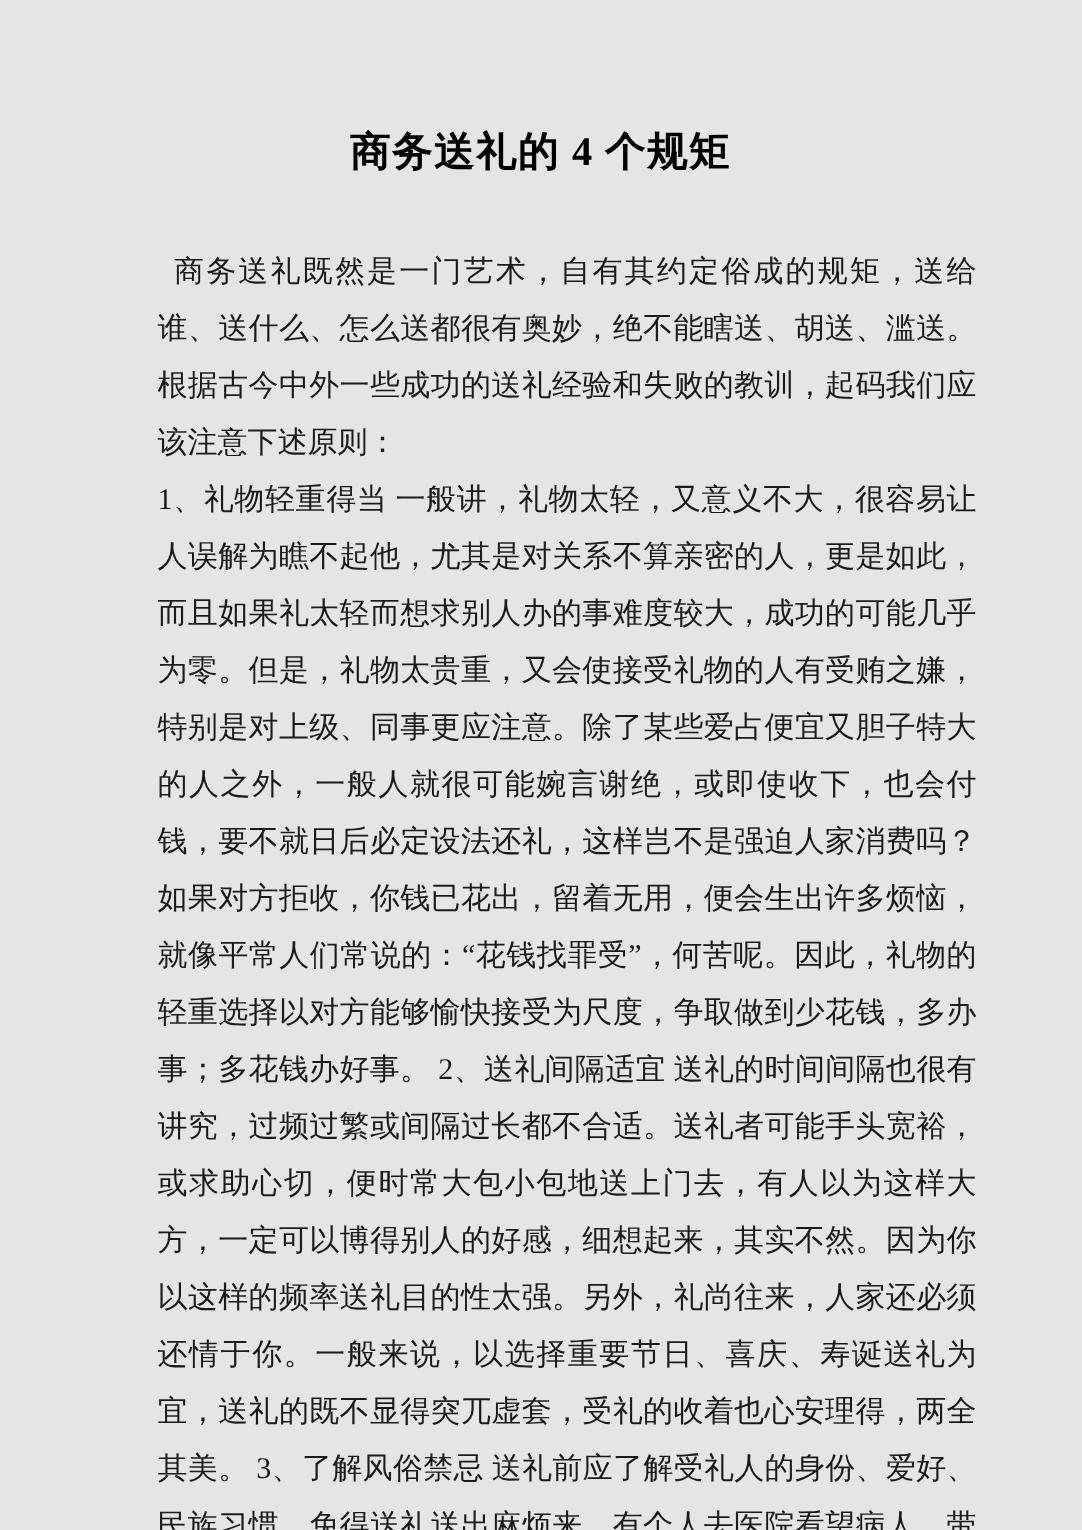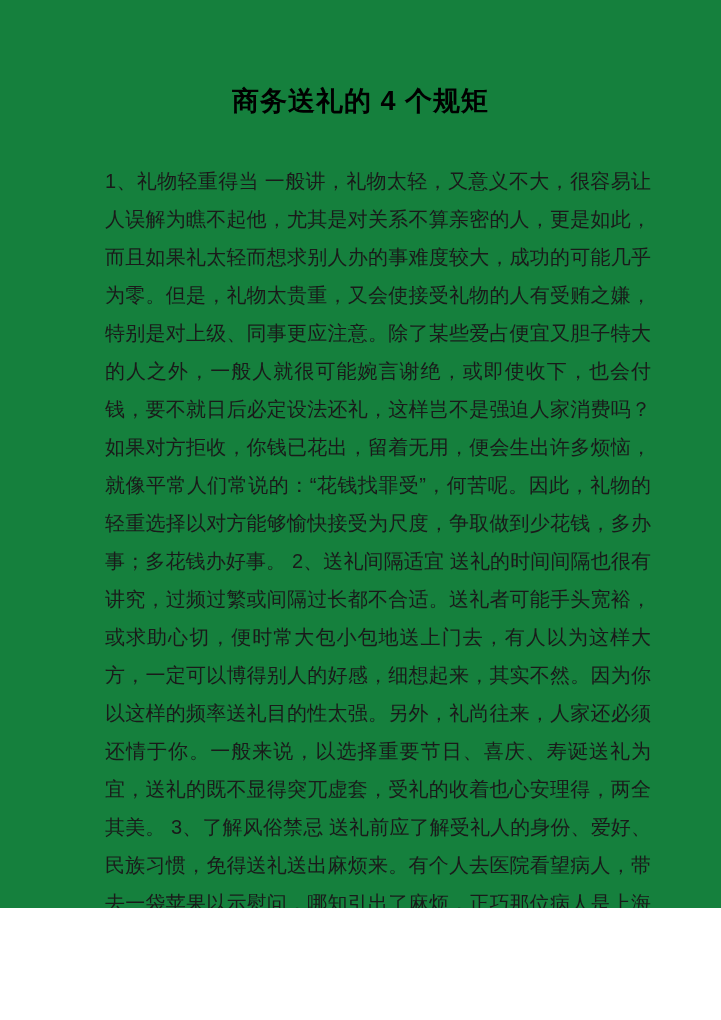--- a/index.html
+++ b/index.html
@@ -3,24 +3,24 @@
 <meta charset="utf-8">
 <style>
   html, body {
     margin: 0;
     padding: 0;
     background: #ffffff;
   }
   .page {
     position: relative;
     width: 721px;
-    height: 908px;
-    background: #15803d;
+    height: 1020px;
+    background: #e5e5e5;
     overflow: hidden;
-    font-family: Liberation Sans, sans-serif;
+    font-family: Liberation Serif, serif;
     color: #1a1a1a;
   }
   .doc-title {
     margin: 82px 0 0 0;
     padding: 0;
     text-align: center;
     font-size: 27px;
     font-weight: 700;
     line-height: 38px;
     letter-spacing: 1px;
@@ -41,15 +41,16 @@
   .para-first {
     text-indent: 11px;
   }
 </style>
 </head>
 <body>
 
 <div class="page">
   <h1 class="doc-title">商务送礼的 4 个规矩</h1>
   <div class="doc-body">
+    <p class="para para-first">商务送礼既然是一门艺术，自有其约定俗成的规矩，送给谁、送什么、怎么送都很有奥妙，绝不能瞎送、胡送、滥送。根据古今中外一些成功的送礼经验和失败的教训，起码我们应该注意下述原则：</p>
     <p class="para">1、礼物轻重得当 一般讲，礼物太轻，又意义不大，很容易让人误解为瞧不起他，尤其是对关系不算亲密的人，更是如此，而且如果礼太轻而想求别人办的事难度较大，成功的可能几乎为零。但是，礼物太贵重，又会使接受礼物的人有受贿之嫌，特别是对上级、同事更应注意。除了某些爱占便宜又胆子特大的人之外，一般人就很可能婉言谢绝，或即使收下，也会付钱，要不就日后必定设法还礼，这样岂不是强迫人家消费吗？如果对方拒收，你钱已花出，留着无用，便会生出许多烦恼，就像平常人们常说的：“花钱找罪受”，何苦呢。因此，礼物的轻重选择以对方能够愉快接受为尺度，争取做到少花钱，多办事；多花钱办好事。 2、送礼间隔适宜 送礼的时间间隔也很有讲究，过频过繁或间隔过长都不合适。送礼者可能手头宽裕，或求助心切，便时常大包小包地送上门去，有人以为这样大方，一定可以博得别人的好感，细想起来，其实不然。因为你以这样的频率送礼目的性太强。另外，礼尚往来，人家还必须还情于你。一般来说，以选择重要节日、喜庆、寿诞送礼为宜，送礼的既不显得突兀虚套，受礼的收着也心安理得，两全其美。 3、了解风俗禁忌 送礼前应了解受礼人的身份、爱好、民族习惯，免得送礼送出麻烦来。有个人去医院看望病人，带去一袋苹果以示慰问，哪知引出了麻烦，正巧那位病人是上海人，上海人叫“苹果”跟“病故”二字发音相同。送去苹果岂不是咒人家病故，由于送礼人不了解情况，弄得不欢而散。鉴于此，</p>
   </div>
 </div>
 
 </body></html>

